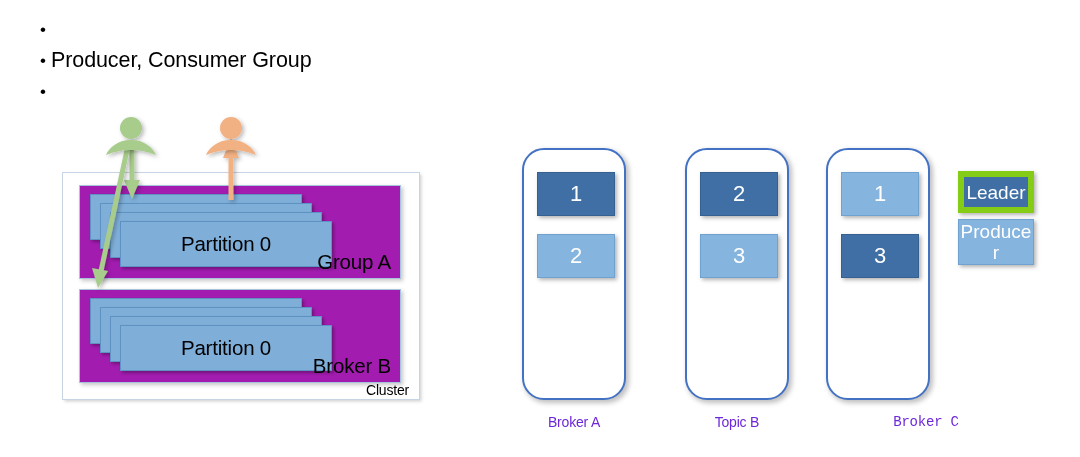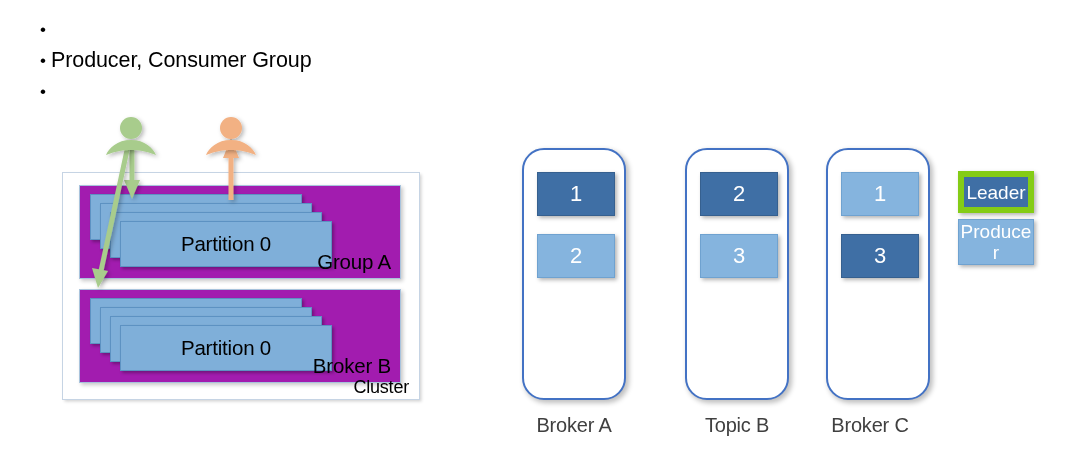--- a/index.html
+++ b/index.html
@@ -106,21 +106,21 @@
   }
   .part-label {
     font-size: 20.5px;
     color: #000;
     letter-spacing: -0.2px;
   }
   .cluster-label {
     position: absolute;
     right: 10px;
     bottom: 1px;
-    font-size: 18px;
+    font-size: 14px;
     color: #000;
     letter-spacing: -0.2px;
   }
 
   
   #actors {
     position: absolute;
     left: 0;
     top: 0;
     width: 1080px;
@@ -160,27 +160,27 @@
   .replica.slot0 { top: 22px; }
   .replica.slot1 { top: 84px; }
   .replica.leader   { background: #3f6fa5; border: 1px solid #36608f; }
   .replica.follower { background: #85b4de; border: 1px solid #6fa2d0; }
 
   .broker-label {
     position: absolute;
     top: 414px;
     width: 150px;
     text-align: center;
-    font-size: 20px;
-    color: #404040;
+    font-size: 14px;
+    color: #6d28d9;
     letter-spacing: -0.2px;
   }
   #label-a { left: 499px; }
   #label-b { left: 662px; }
-  #label-c { left: 795px; }
+  #label-c { left: 851px; font-family: Liberation Mono, monospace; }
 
   
   .legend-item {
     position: absolute;
     left: 958px;
     width: 76px;
     display: flex;
     align-items: center;
     justify-content: center;
     text-align: center;

